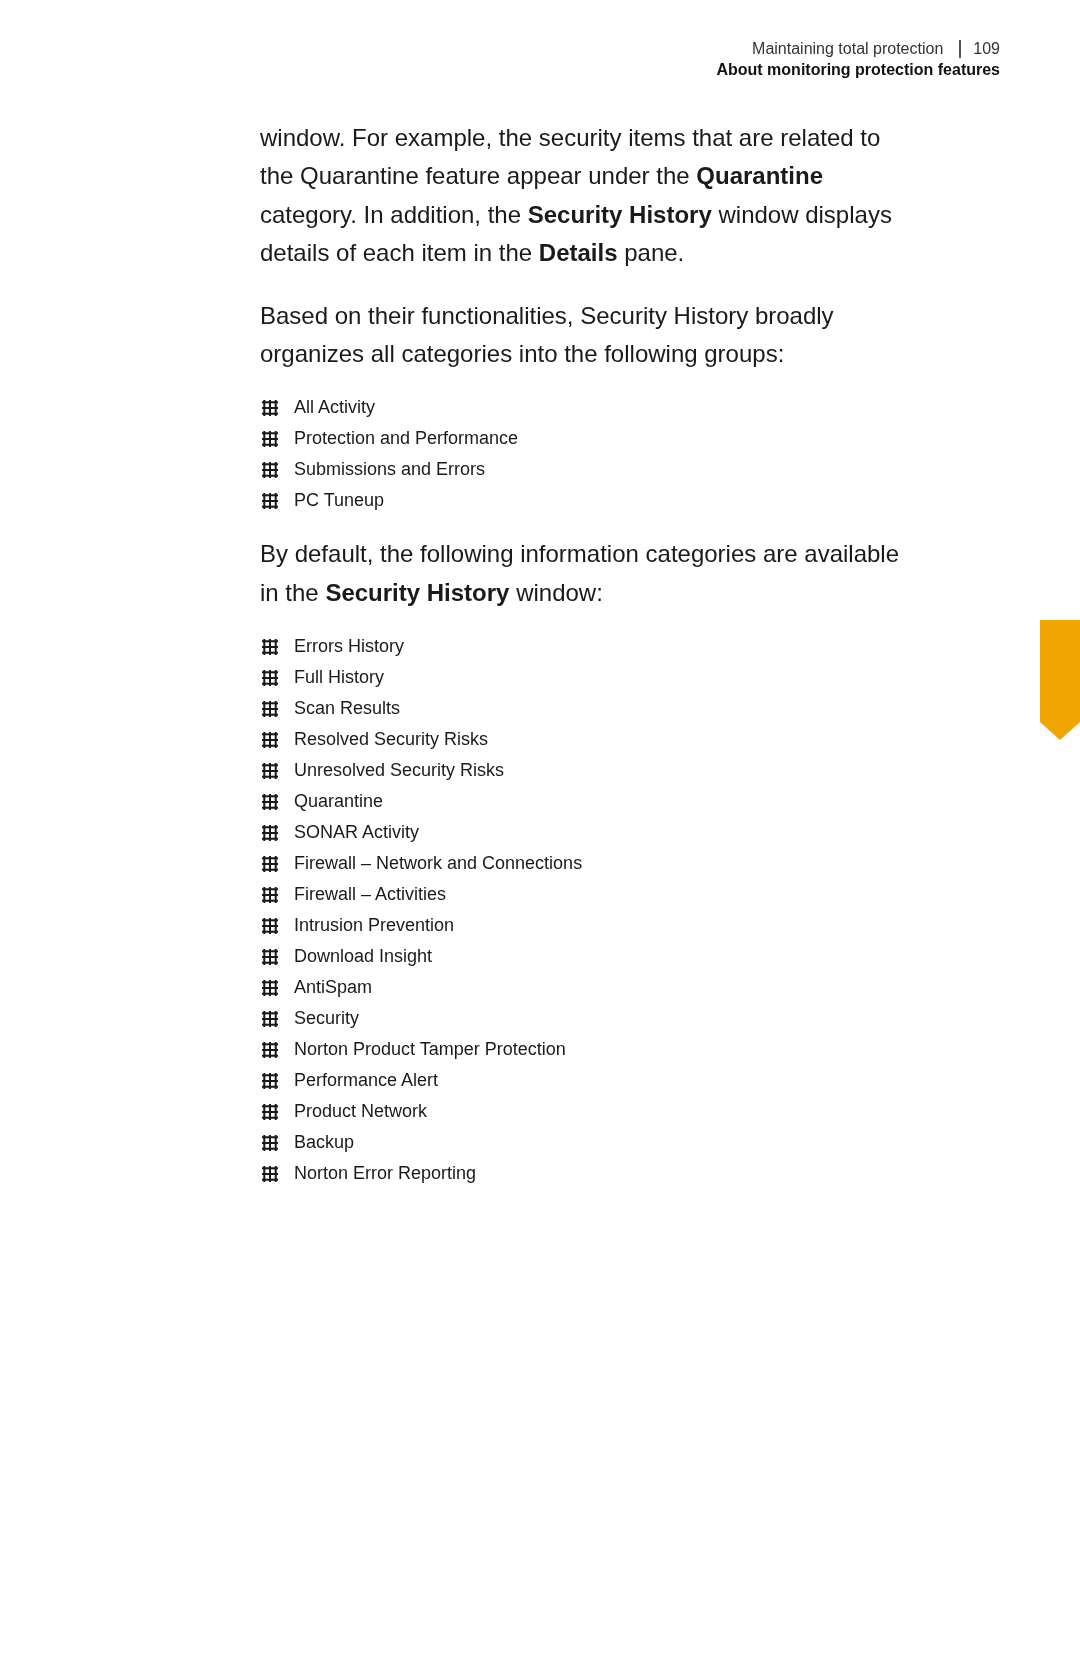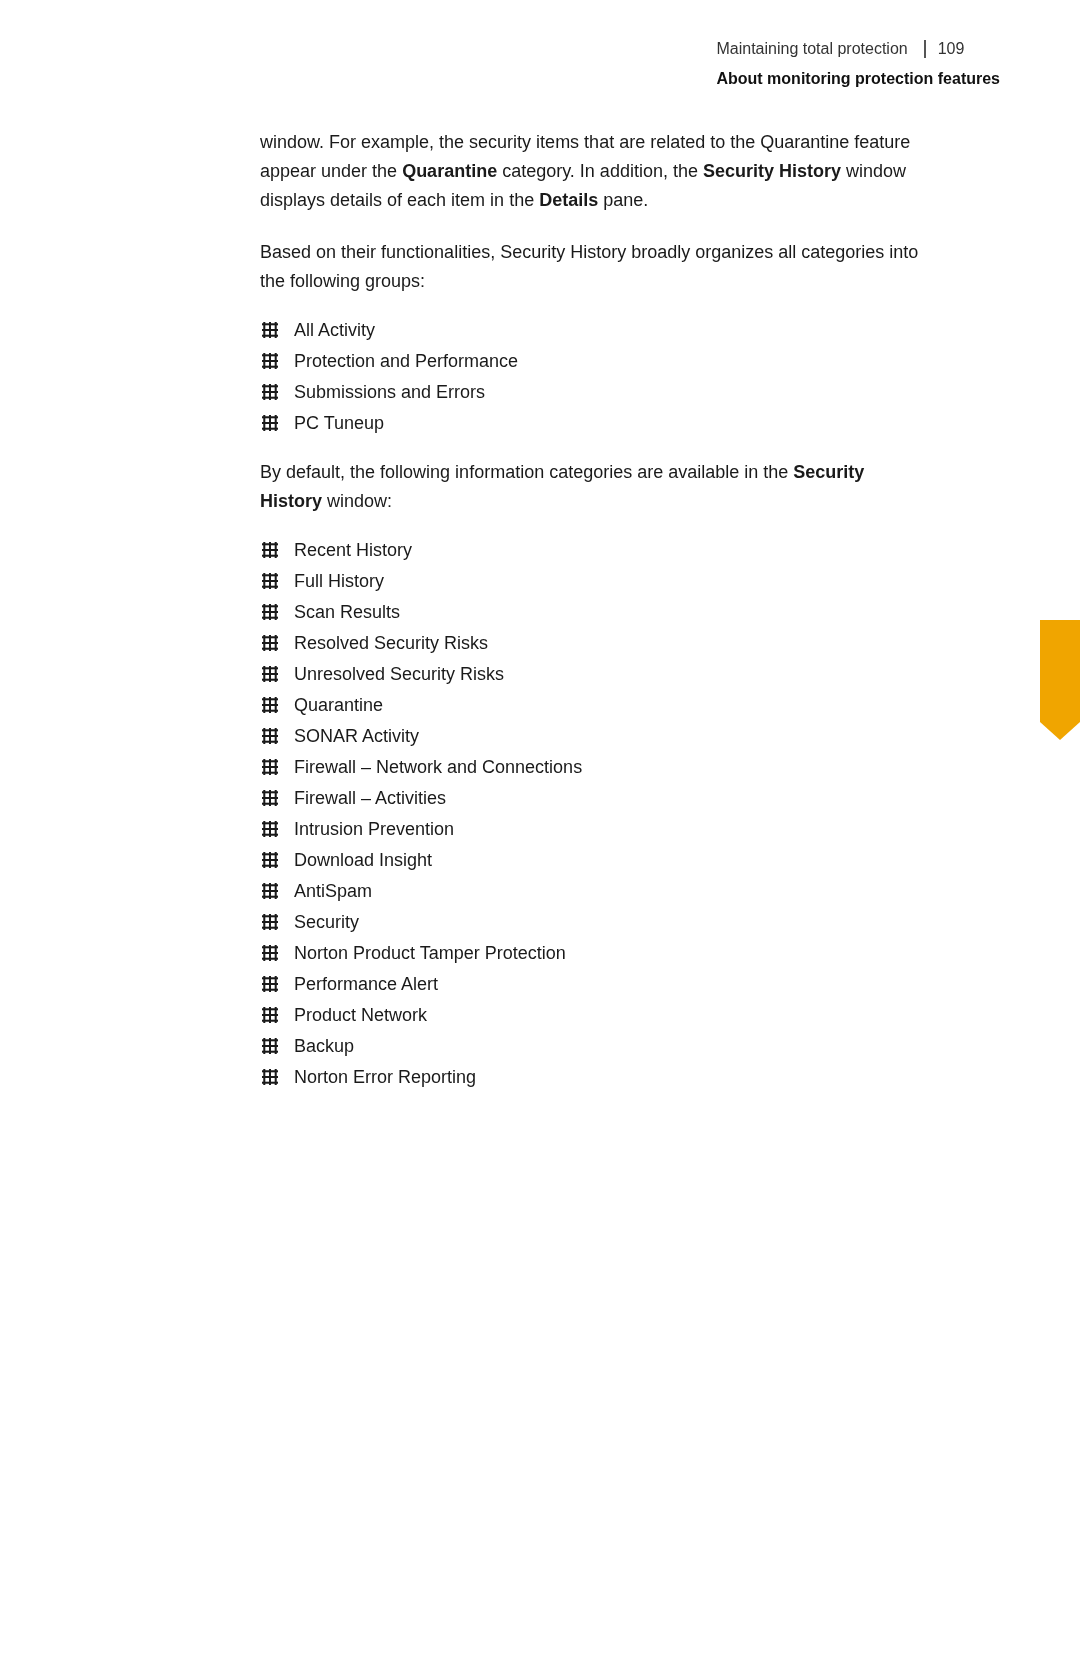--- a/index.html
+++ b/index.html
@@ -31,22 +31,22 @@
       justify-content: flex-end;
       align-items: flex-start;
       padding: 40px 80px 10px 260px;
       border-bottom: none;
       position: relative;
     }
 
     .header-right {
       display: flex;
       flex-direction: column;
-      align-items: flex-start;
-      gap: 12px;
+      align-items: flex-end;
+      gap: 3px;
     }
 
     .header-top-line {
       display: flex;
       align-items: center;
       gap: 16px;
     }
 
     .header-chapter {
       font-size: 16px;
@@ -81,21 +81,21 @@
       background: #f0a500;
       clip-path: polygon(0 0, 100% 0, 100% 85%, 50% 100%, 0 85%);
     }
 
     
     .content-area {
       padding: 30px 160px 60px 260px;
     }
 
     .paragraph {
-      font-size: 18px;
+      font-size: 24px;
       line-height: 1.6;
       color: #1a1a1a;
       margin-bottom: 24px;
       font-family: Arial, sans-serif;
     }
 
     .paragraph strong, b {
       font-weight: bold;
     }
 
@@ -223,21 +223,21 @@
         <span class="grid-bullet">
           <svg viewBox="0 0 14 14" fill="none" xmlns="http://www.w3.org/2000/svg">
             <line x1="0" y1="2" x2="14" y2="2" stroke="#1a1a1a" stroke-width="1.8"></line>
             <line x1="0" y1="7" x2="14" y2="7" stroke="#1a1a1a" stroke-width="1.8"></line>
             <line x1="0" y1="12" x2="14" y2="12" stroke="#1a1a1a" stroke-width="1.8"></line>
             <line x1="2" y1="0" x2="2" y2="14" stroke="#1a1a1a" stroke-width="1.8"></line>
             <line x1="7" y1="0" x2="7" y2="14" stroke="#1a1a1a" stroke-width="1.8"></line>
             <line x1="12" y1="0" x2="12" y2="14" stroke="#1a1a1a" stroke-width="1.8"></line>
           </svg>
         </span>
-        <span>Recent History</span>
+        <span>Errors History</span>
       </li>
       <li>
         <span class="grid-bullet">
           <svg viewBox="0 0 14 14" fill="none" xmlns="http://www.w3.org/2000/svg">
             <line x1="0" y1="2" x2="14" y2="2" stroke="#1a1a1a" stroke-width="1.8"></line>
             <line x1="0" y1="7" x2="14" y2="7" stroke="#1a1a1a" stroke-width="1.8"></line>
             <line x1="0" y1="12" x2="14" y2="12" stroke="#1a1a1a" stroke-width="1.8"></line>
             <line x1="2" y1="0" x2="2" y2="14" stroke="#1a1a1a" stroke-width="1.8"></line>
             <line x1="7" y1="0" x2="7" y2="14" stroke="#1a1a1a" stroke-width="1.8"></line>
             <line x1="12" y1="0" x2="12" y2="14" stroke="#1a1a1a" stroke-width="1.8"></line>

